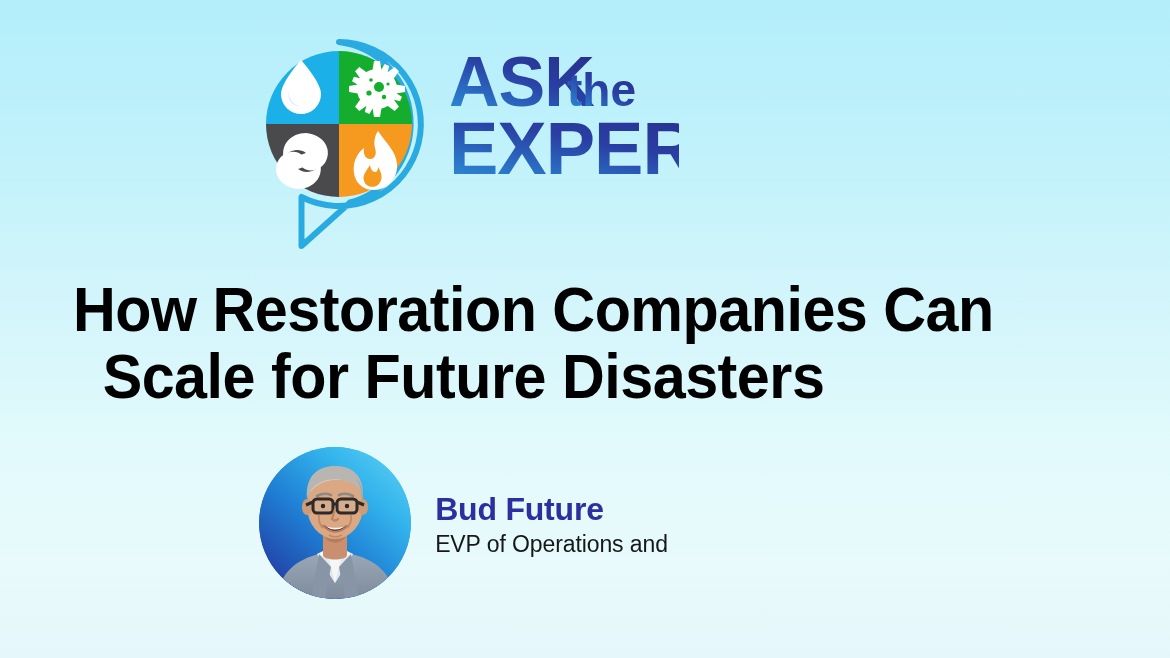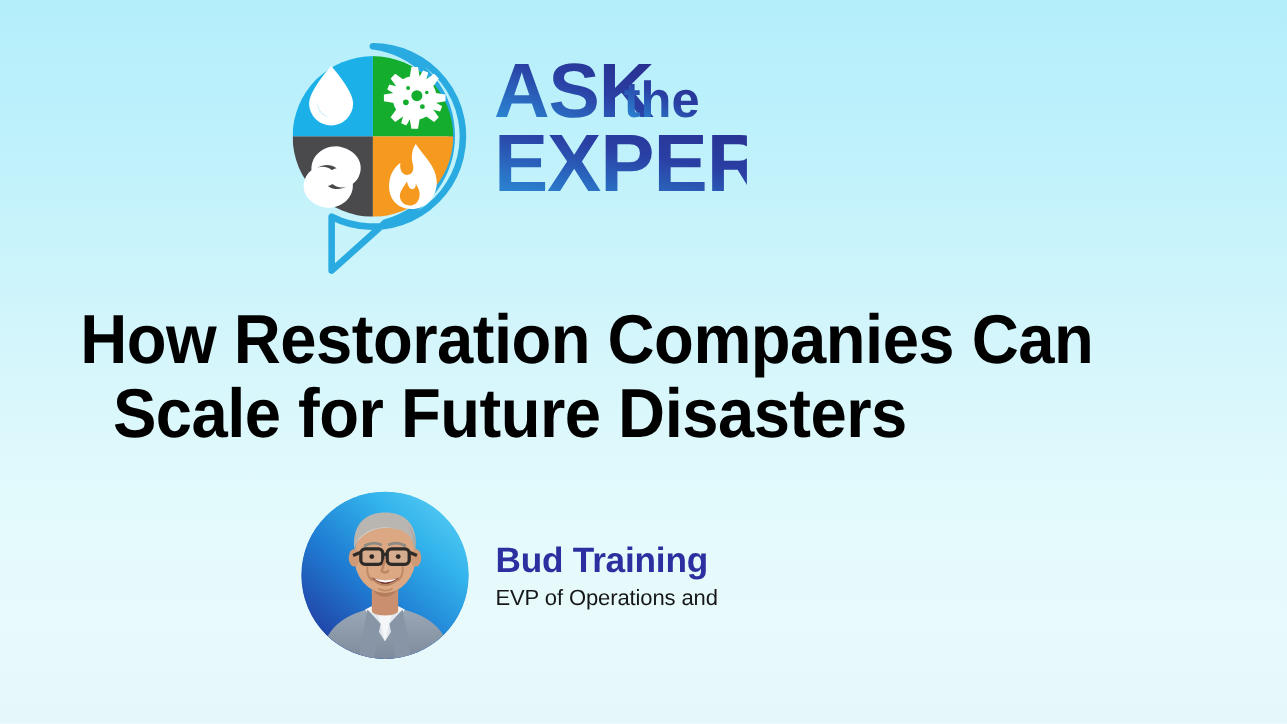--- a/index.html
+++ b/index.html
@@ -105,21 +105,21 @@
     font-family:"Liberation Sans", sans-serif;
     font-weight:bold;
     font-size:32px;
     line-height:38px;
     color:#2b2f9f;
     letter-spacing:-0.2px;
   }
   .speaker-role {
     font-family:"Liberation Sans", sans-serif;
     font-weight:normal;
-    font-size:20px;
+    font-size:23px;
     line-height:26px;
     color:#15171a;
     margin-top:3px;
     letter-spacing:-0.1px;
   }
   .speaker-role span { display:block; }
 </style>
 </head>
 <body>
 
@@ -337,20 +337,20 @@
 
           <path d="M 60 68 Q 59 76 64 81" stroke="#c08a68" stroke-width="1.8" fill="none"></path>
           <path d="M 92 68 Q 93 76 88 81" stroke="#c08a68" stroke-width="1.8" fill="none"></path>
 
           <path d="M 70 88 Q 76 92 83 88" stroke="#c08a68" stroke-width="1.6" fill="none"></path>
         </g>
       </svg>
     </div>
 
     <div class="speaker-text">
-      <div class="speaker-name">Bud Training</div>
+      <div class="speaker-name">Bud Future</div>
       <div class="speaker-role">
         <span>EVP of Operations and</span>
       </div>
     </div>
   </div>
 
 </div>
 
 </body></html>

